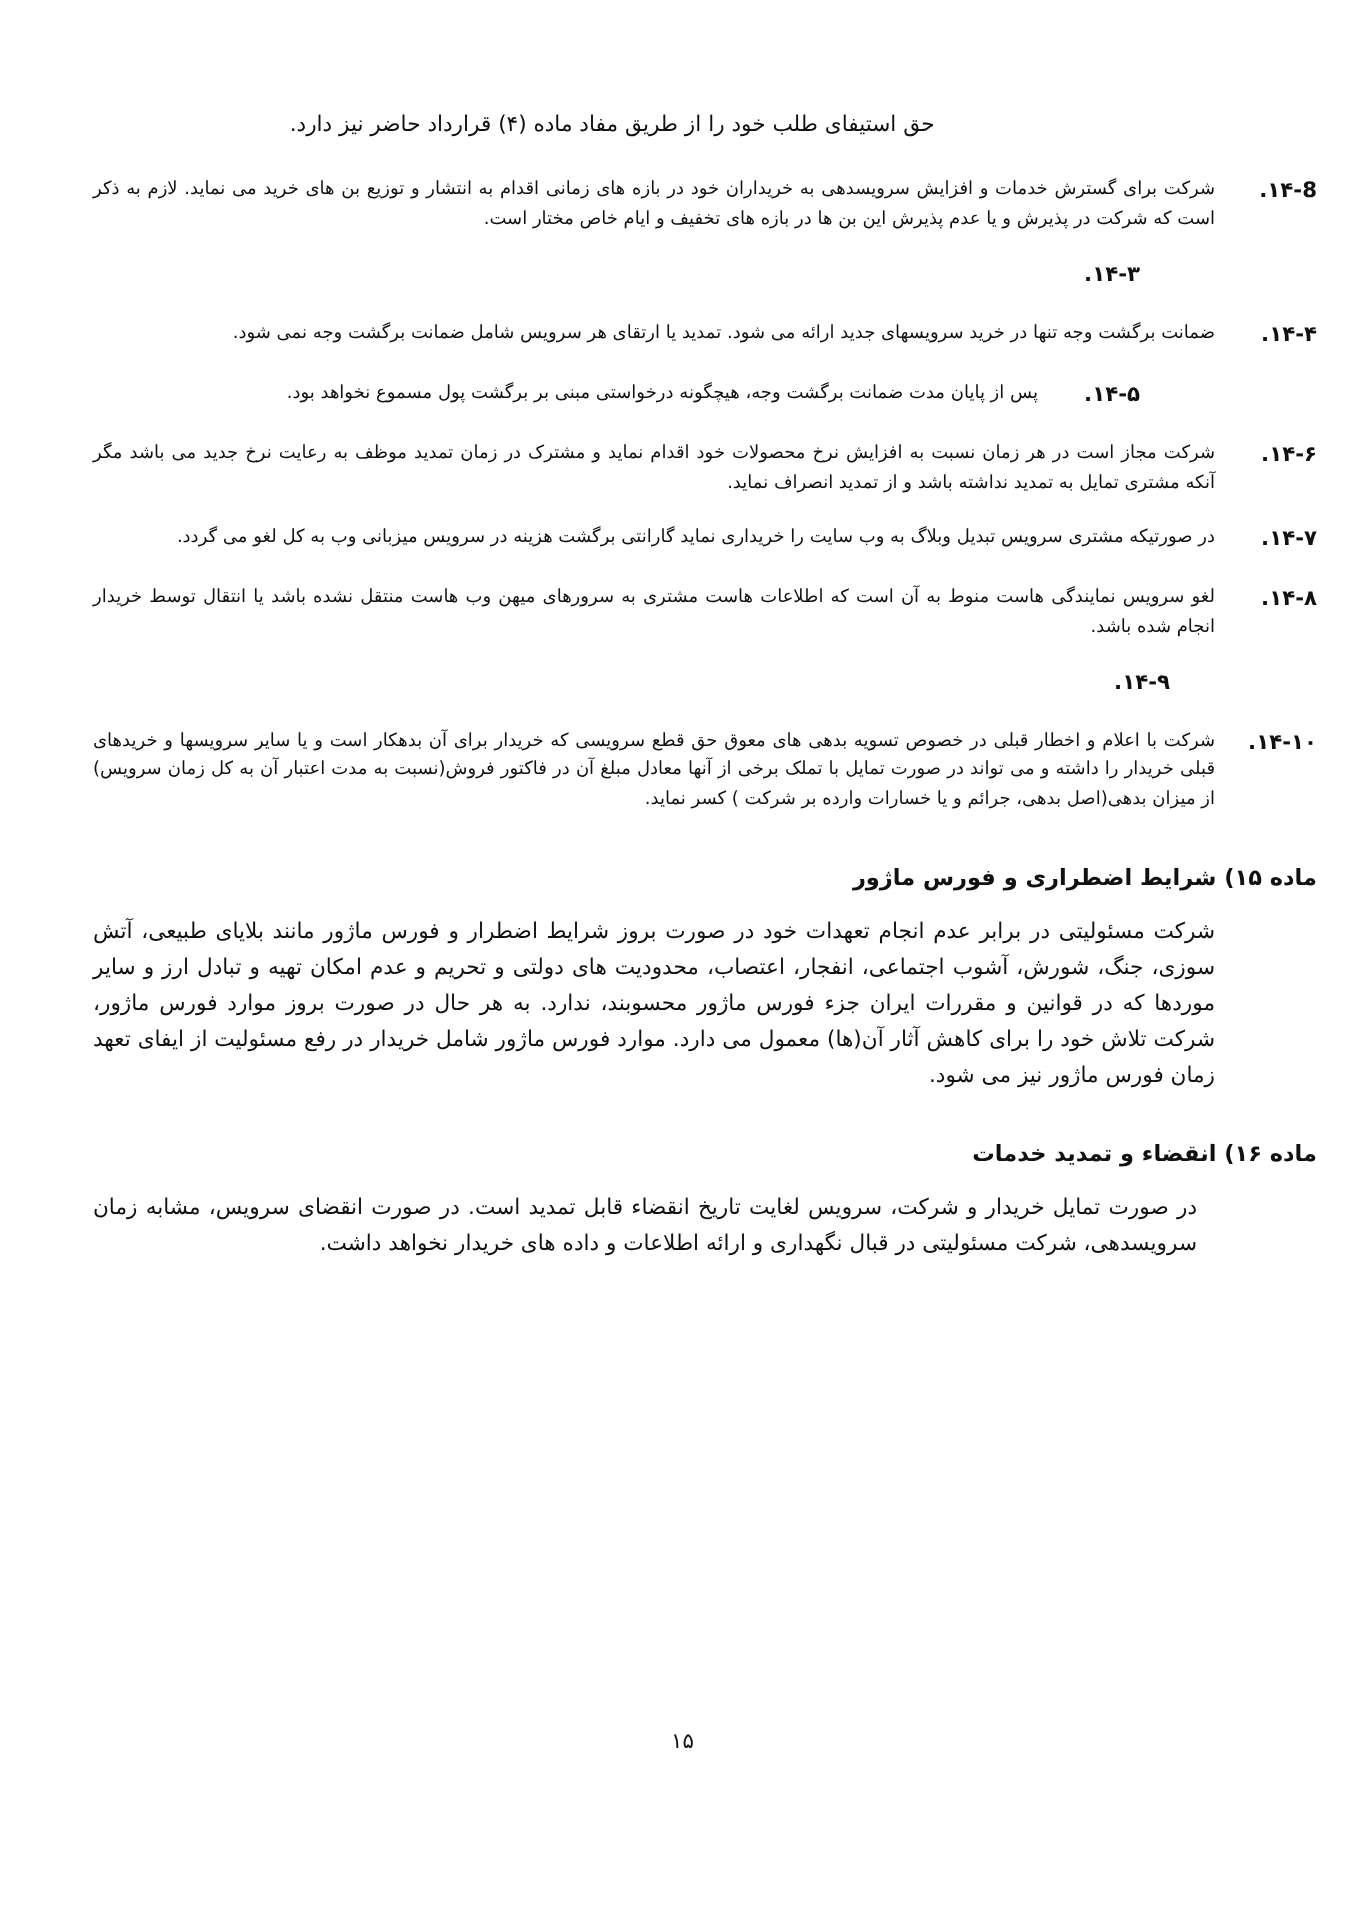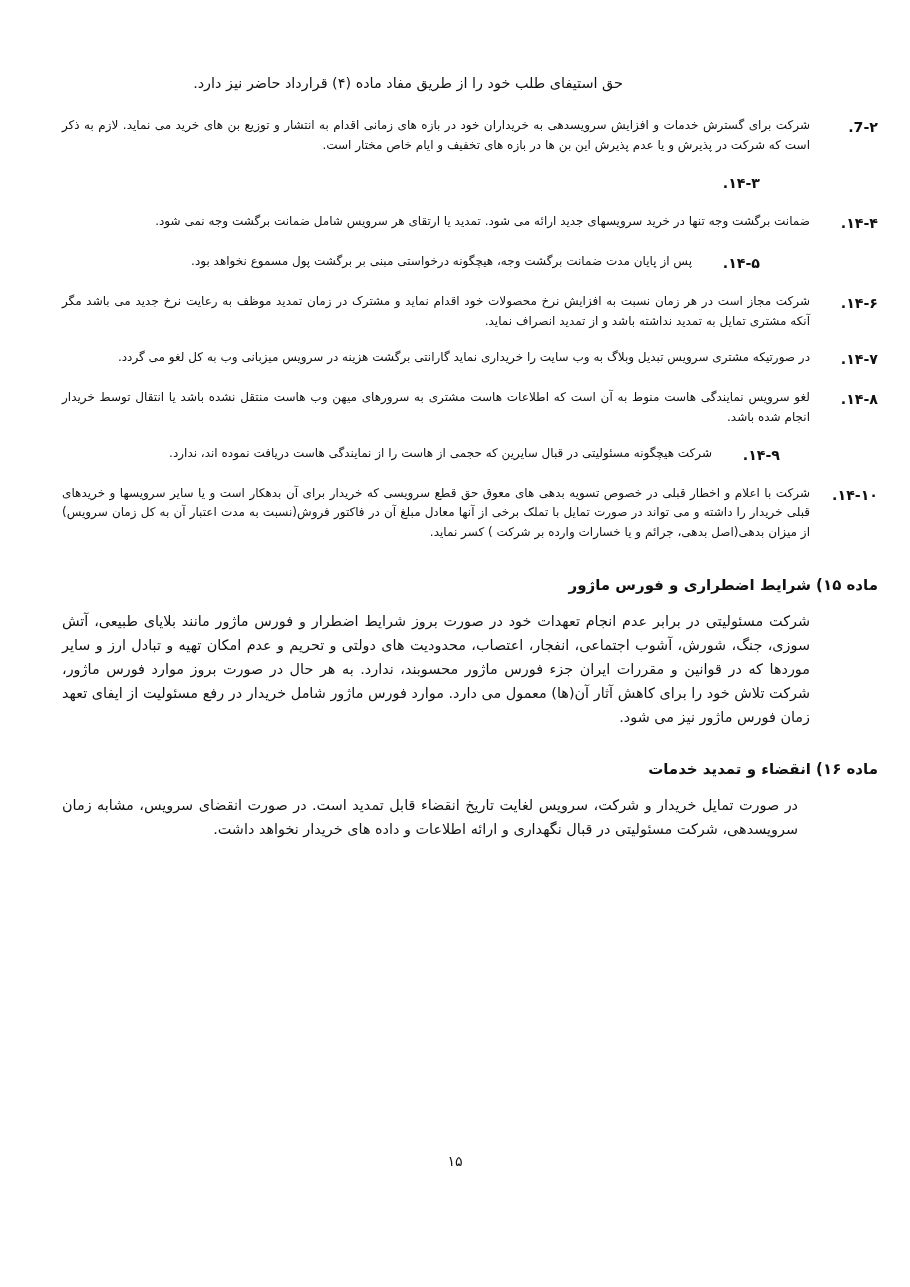--- a/index.html
+++ b/index.html
@@ -127,21 +127,21 @@
 
 <div class="page">
 
   <div class="doc-body">
 
     <p class="intro-line">حق استیفای طلب خود را از طریق مفاد ماده (۴) قرارداد حاضر نیز دارد.</p>
 
     <div class="clause-list">
 
       <div class="clause">
-        <div class="clause-num">7-۲.</div>
+        <div class="clause-num">۱۴-8.</div>
         <div class="clause-text">شرکت برای گسترش خدمات و افزایش سرویسدهی به خریداران خود در بازه های زمانی اقدام به انتشار و توزیع بن های خرید می نماید. لازم به ذکر است که شرکت در پذیرش و یا عدم پذیرش این بن ها در بازه های تخفیف و ایام خاص مختار است.</div>
       </div>
 
       <div class="clause single indent-1">
         <div class="clause-num">۱۴-۳.</div>
       </div>
 
       <div class="clause">
         <div class="clause-num">۱۴-۴.</div>
         <div class="clause-text">ضمانت برگشت وجه تنها در خرید سرویسهای جدید ارائه می شود. تمدید یا ارتقای هر سرویس شامل ضمانت برگشت وجه نمی شود.</div>
@@ -162,21 +162,20 @@
         <div class="clause-text">در صورتیکه مشتری سرویس تبدیل وبلاگ به وب سایت را خریداری نماید گارانتی برگشت هزینه در سرویس میزبانی وب به کل لغو می گردد.</div>
       </div>
 
       <div class="clause">
         <div class="clause-num">۱۴-۸.</div>
         <div class="clause-text">لغو سرویس نمایندگی هاست منوط به آن است که اطلاعات هاست مشتری به سرورهای میهن وب هاست منتقل نشده باشد یا انتقال توسط خریدار انجام شده باشد.</div>
       </div>
 
       <div class="clause single indent-2">
         <div class="clause-num">۱۴-۹.</div>
-        <div class="clause-text">شرکت هیچگونه مسئولیتی در قبال سایرین که حجمی از هاست را از نمایندگی هاست دریافت نموده اند، ندارد.</div>
       </div>
 
       <div class="clause">
         <div class="clause-num">۱۴-۱۰.</div>
         <div class="clause-text">شرکت با اعلام و اخطار قبلی در خصوص تسویه بدهی های معوق حق قطع سرویسی که خریدار برای آن بدهکار است و یا سایر سرویسها و خریدهای قبلی خریدار را داشته و می تواند در صورت تمایل با تملک برخی از آنها معادل مبلغ آن در فاکتور فروش(نسبت به مدت اعتبار آن به کل زمان سرویس) از میزان بدهی(اصل بدهی، جرائم و یا خسارات وارده بر شرکت ) کسر نماید.</div>
       </div>
 
     </div>
 
     <h2 class="article-heading">ماده ۱۵) شرایط اضطراری و فورس ماژور</h2>

